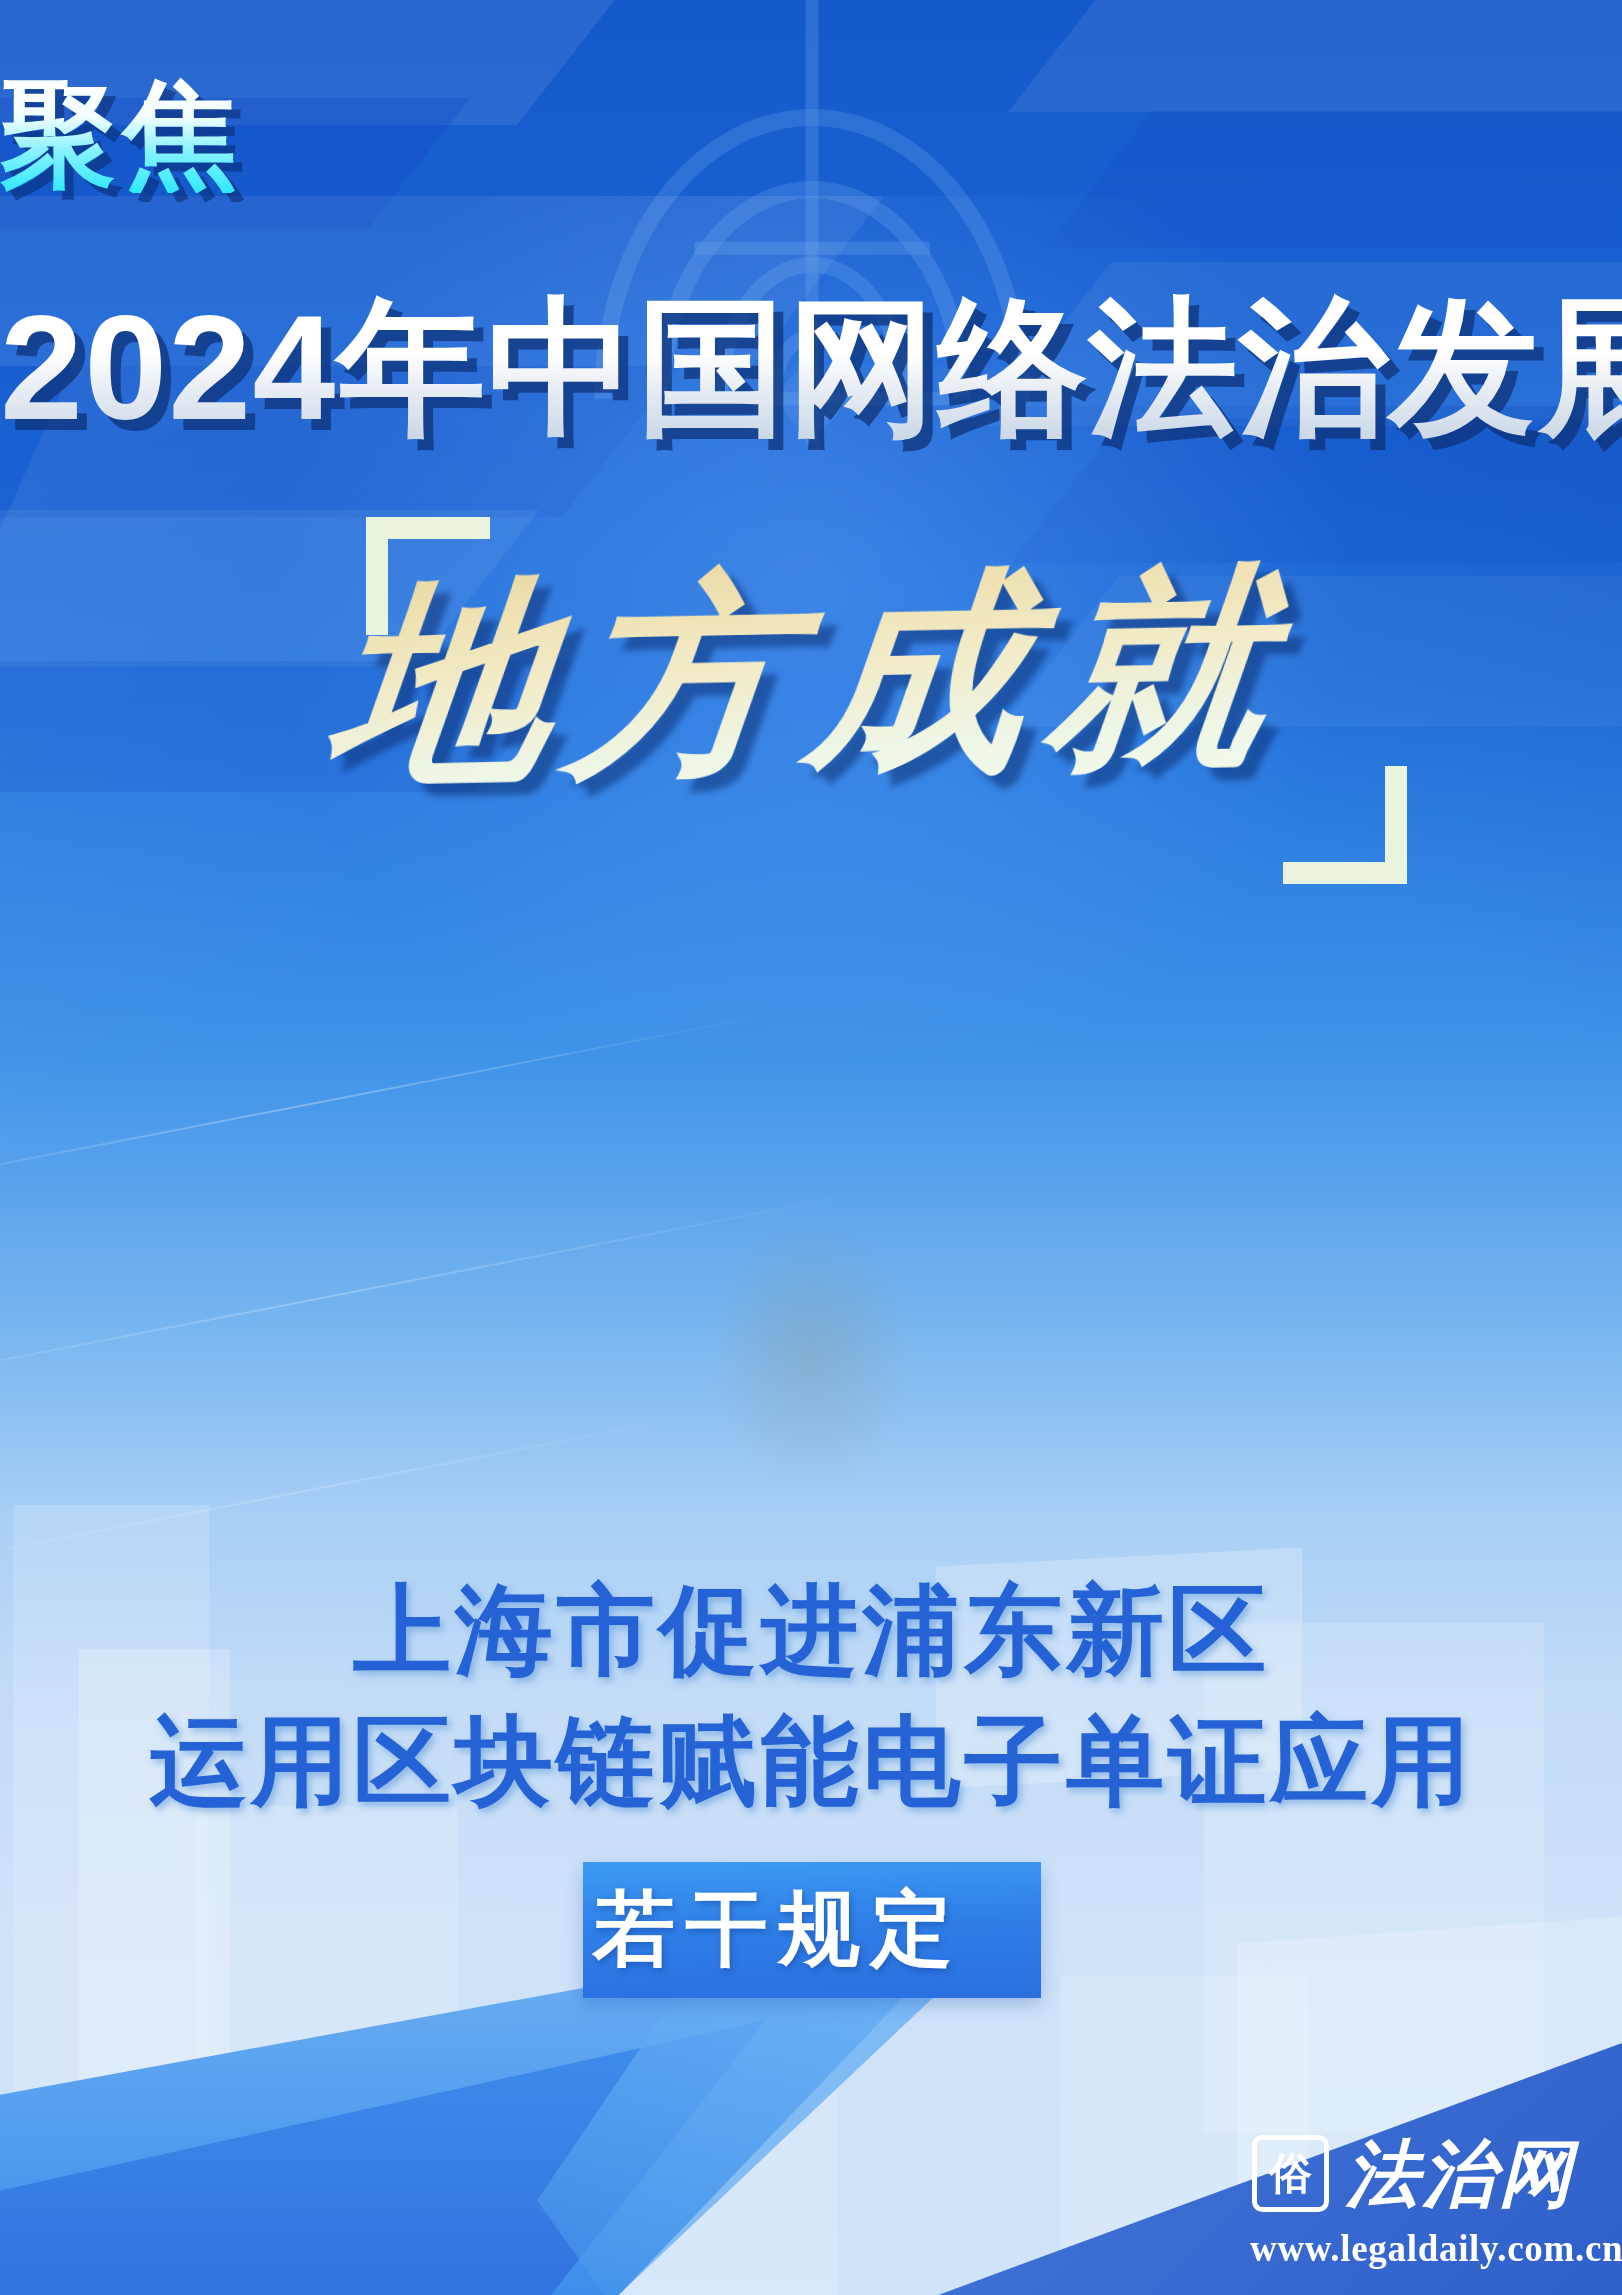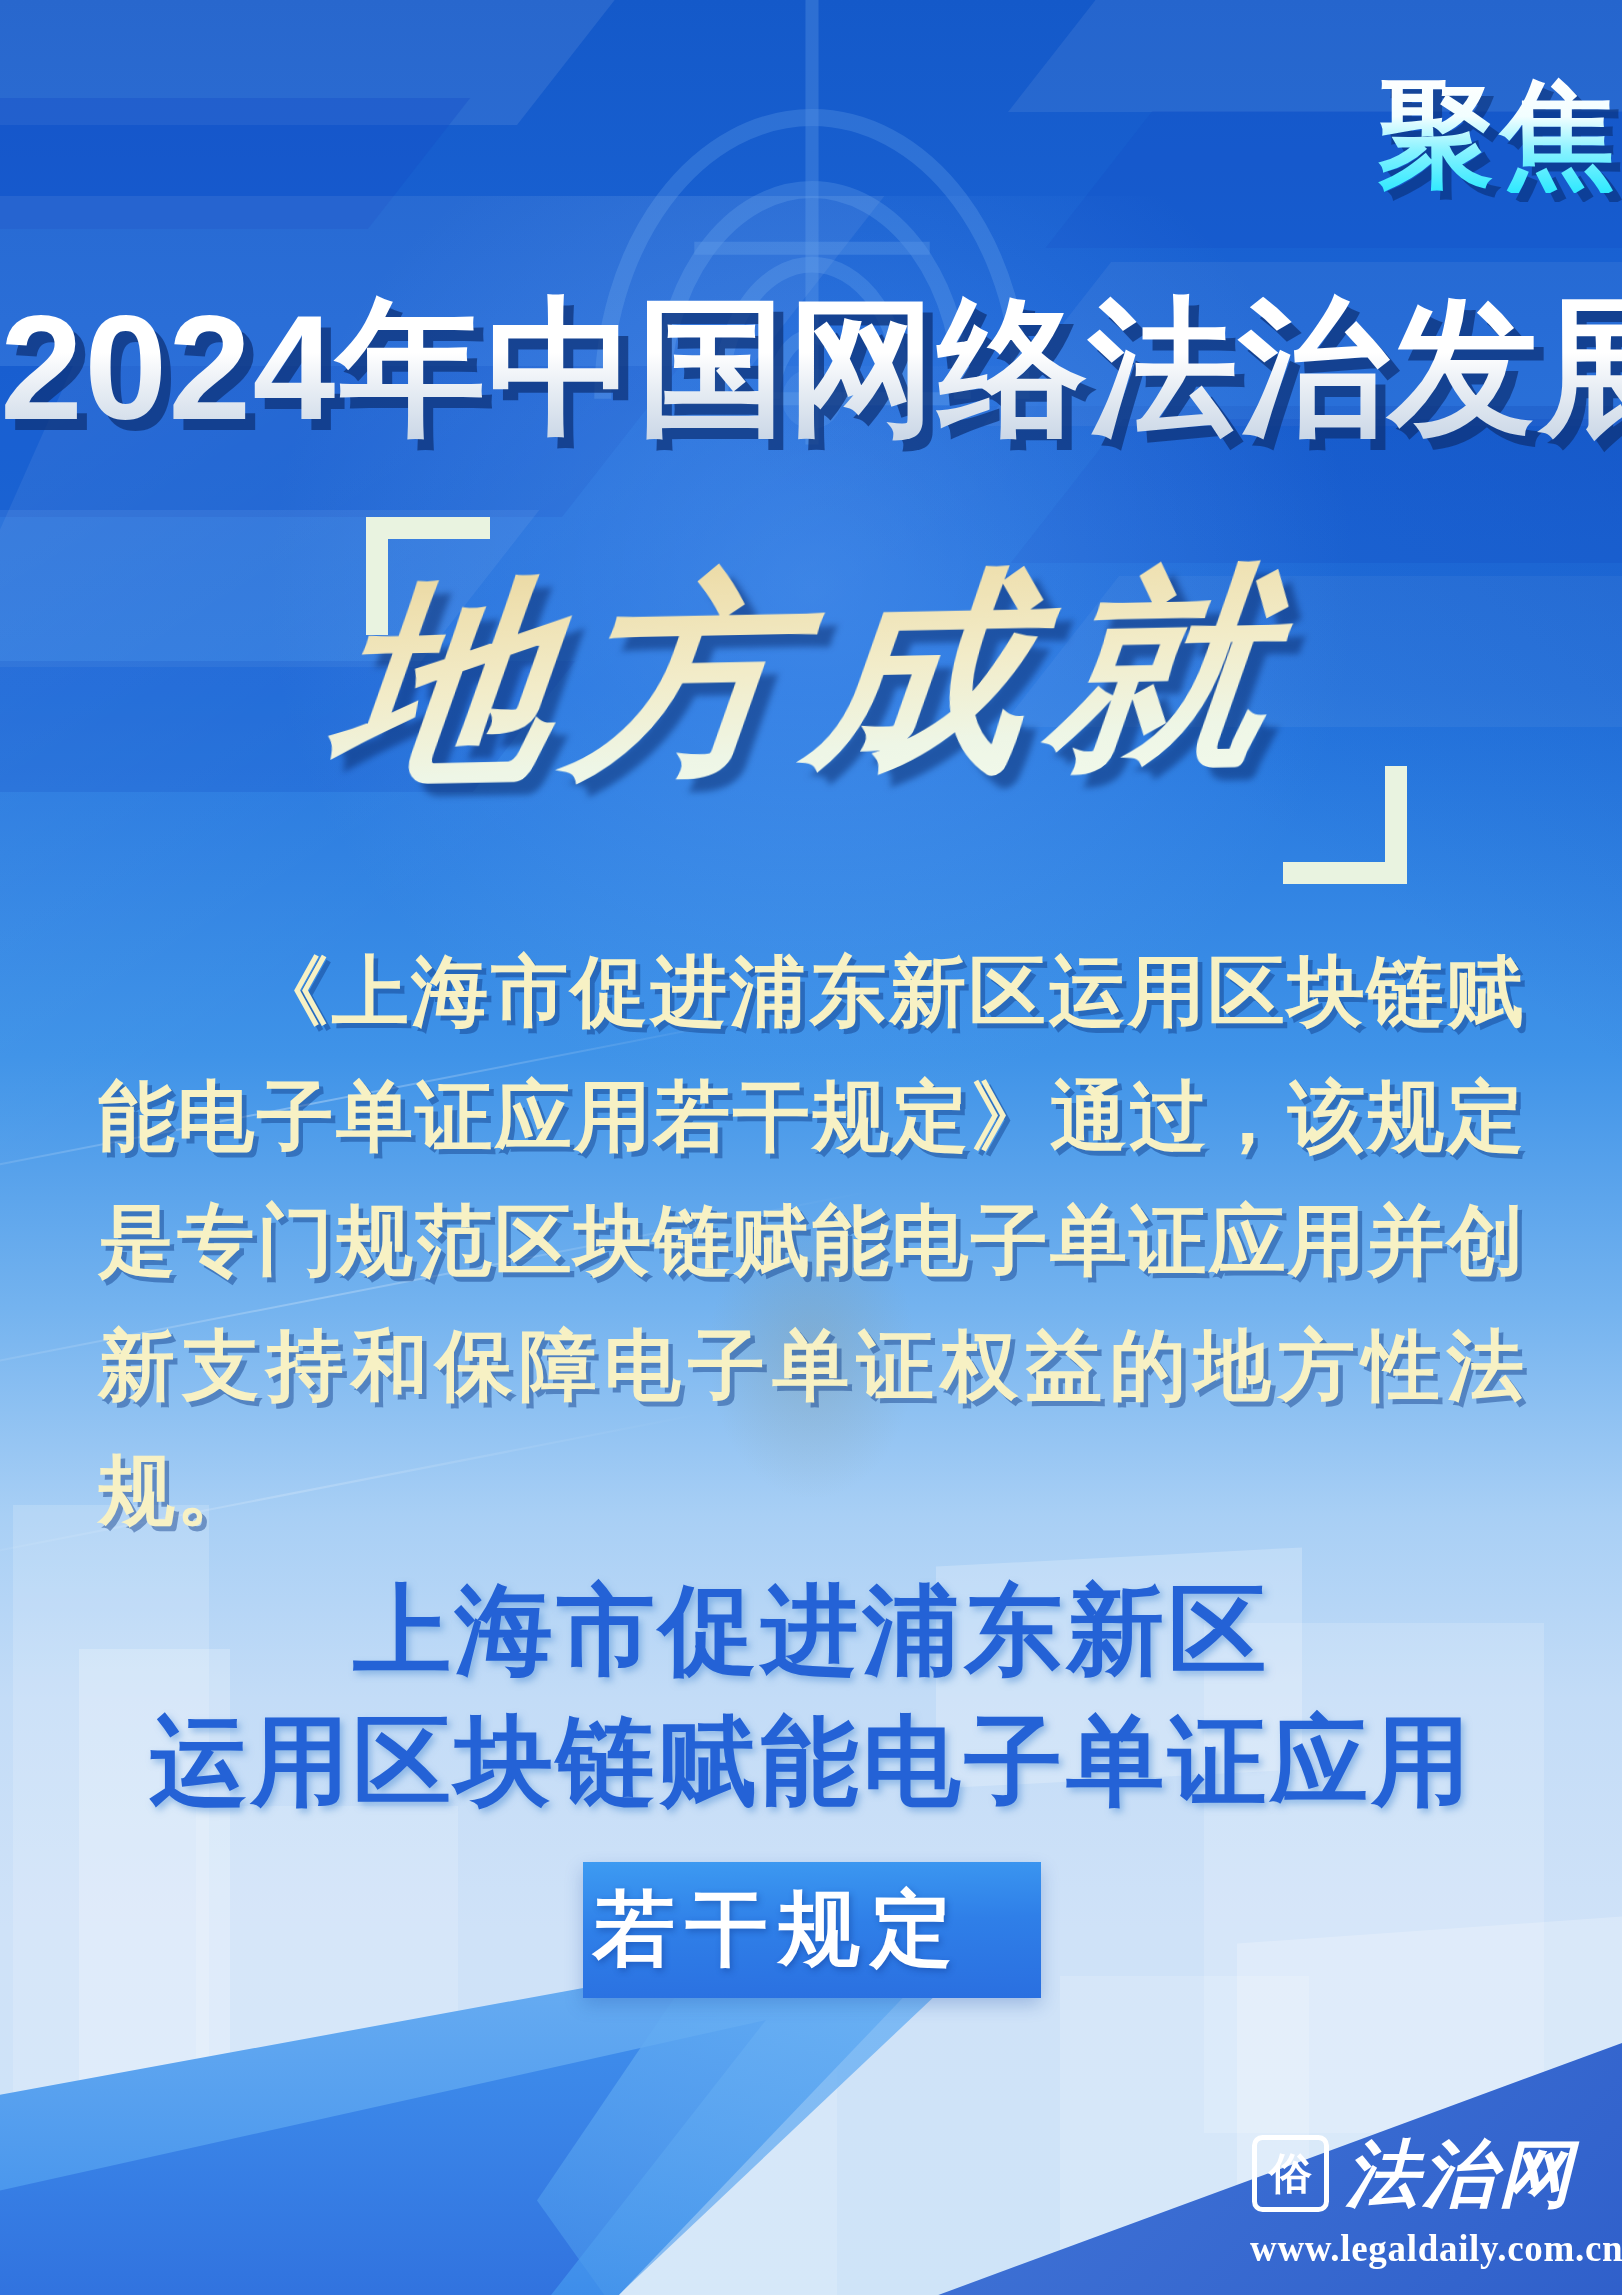--- a/index.html
+++ b/index.html
@@ -49,21 +49,21 @@
   .sheen{position:absolute;background:linear-gradient(90deg,rgba(255,255,255,0),rgba(255,255,255,.55),rgba(255,255,255,0));height:2px;transform:rotate(-11deg);}
 
   
   .ribbon{position:absolute;}
 
   
   .content{position:relative;width:100%;height:100%;}
 
   .eyebrow{
     position:absolute;top:77px;left:0;width:100%;
-    text-align:right;
+    text-align:left;
     font-size:116px;
     font-weight:700;
     letter-spacing:6.5px;
     line-height:1;
     background:linear-gradient(180deg,#ffffff 0%,#f2feff 34%,#86f2ff 64%,#2ee9ff 100%);
     -webkit-background-clip:text;background-clip:text;
     color:transparent;
     -webkit-text-fill-color:transparent;
     filter:drop-shadow(9.2px 9.2px 0 rgba(8,42,110,.55));
   }
@@ -237,21 +237,20 @@
       </div>
 
       <div class="bracket" style="left:1283px;top:249px;width:124px;height:118px;">
         <i style="right:0;bottom:0;left:auto;width:124px;height:22px;"></i>
         <i style="right:0;bottom:0;left:auto;width:22px;height:118px;"></i>
       </div>
 
       <div class="brush">地方成就</div>
     </div>
 
-    <div class="body-copy">《上海市促进浦东新区运用区块链赋能电子单证应用若干规定》通过，该规定是专门规范区块链赋能电子单证应用并创新支持和保障电子单证权益的地方性法规。</div>
 
     <div class="sub-head l1">上海市促进浦东新区</div>
     <div class="sub-head l2">运用区块链赋能电子单证应用</div>
 
     <div class="badge">
       <span>若干规定</span>
     </div>
 
     <div class="logo">
       <div class="logo-row">

